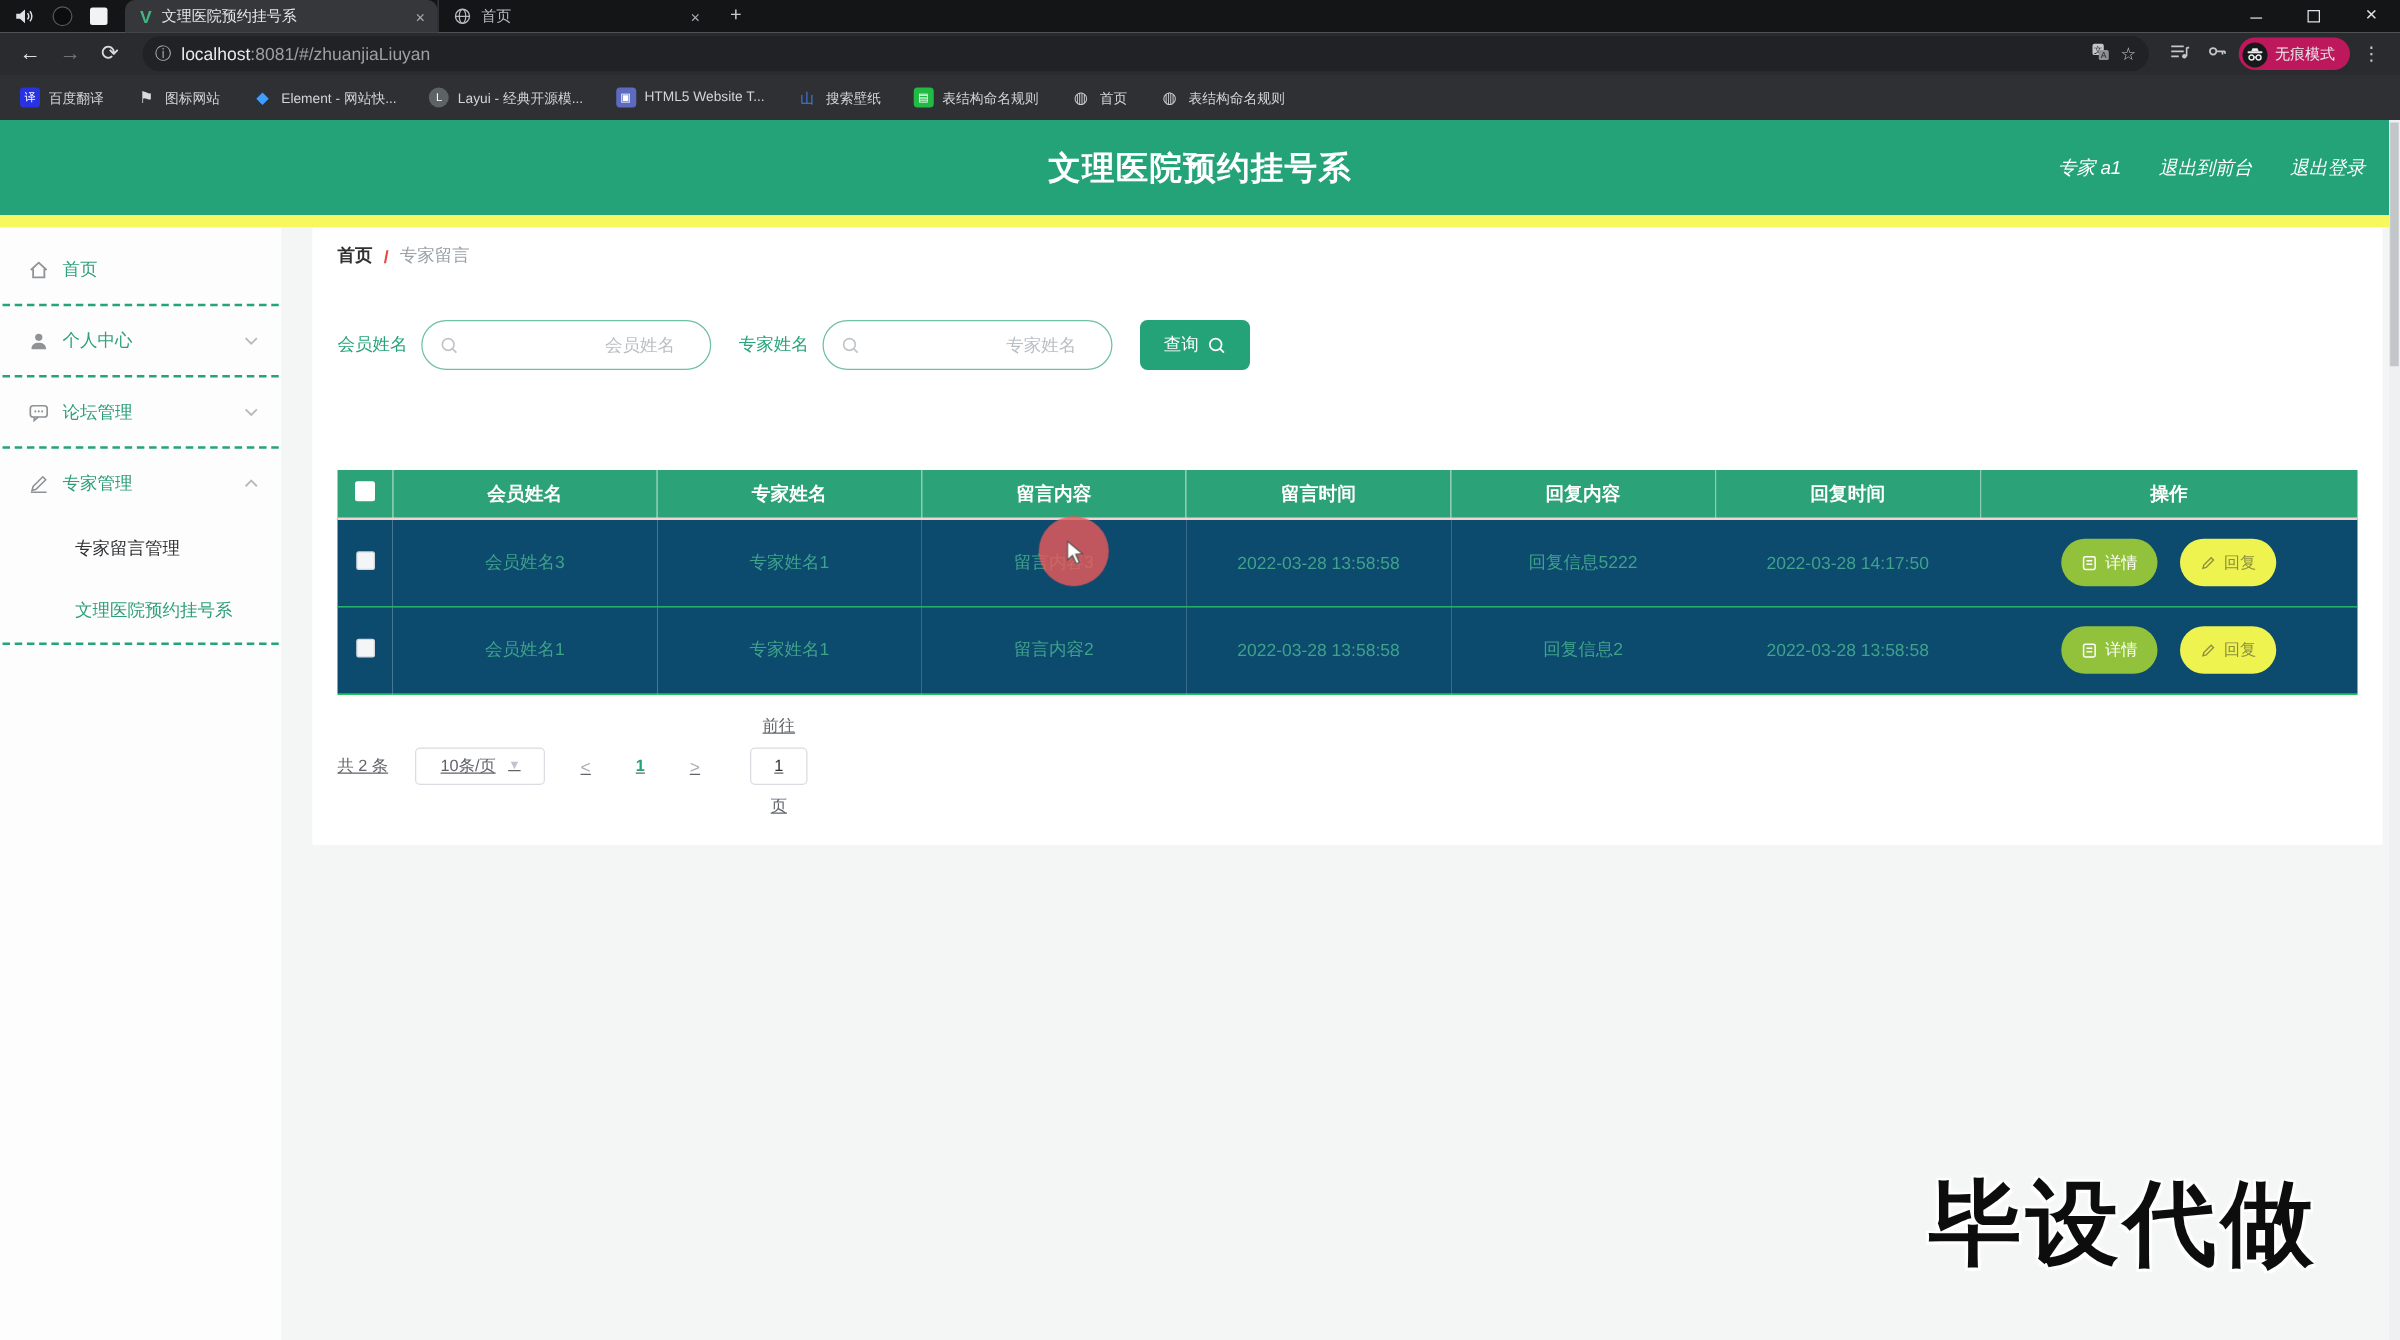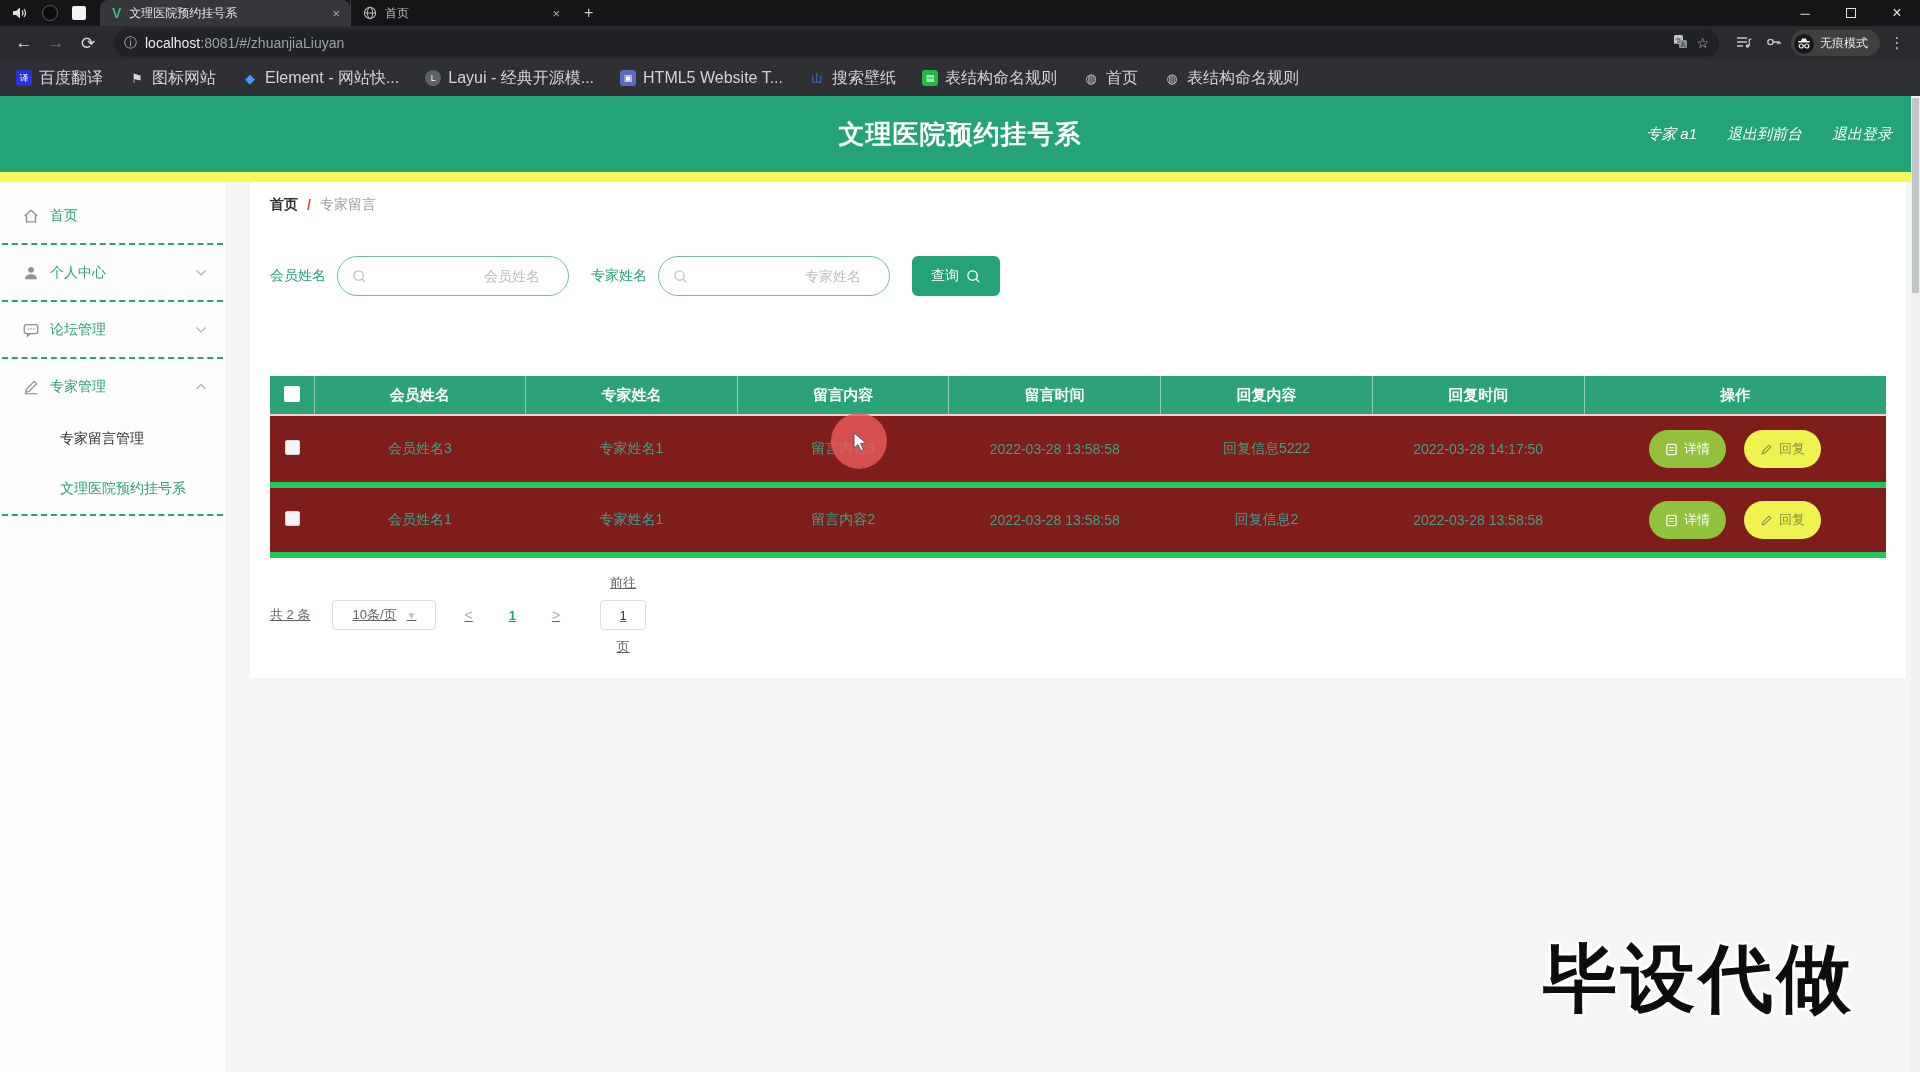--- a/index.html
+++ b/index.html
@@ -25,29 +25,29 @@
   .navbtn { width:28px; height:28px; display:flex; align-items:center; justify-content:center;
     color:#dadce0; font-size:17px; }
   .navbtn.dim { color:#6f7378; }
   .omnibox { flex:1; height:28px; background:#202225; border-radius:14px; margin:0 8px;
     display:flex; align-items:center; padding:0 10px; gap:8px; }
   .omnibox .info { color:#aeb2b6; font-size:13px; }
   .url { font-size:14px; color:#9aa0a6; flex:1; white-space:nowrap; }
   .url b { color:#e8eaed; font-weight:normal; }
   .obicon { color:#c3c7cb; font-size:14px; }
   .toolicon { color:#c3c7cb; font-size:15px; width:26px; text-align:center; }
-  .incog-chip { display:flex; align-items:center; gap:6px; background:#404040; border-radius:13px;
+  .incog-chip { display:flex; align-items:center; gap:6px; background:#be185d; border-radius:13px;
     height:26px; padding:2px 12px 1px 3px; }
   .incog-ava { width:20px; height:20px; border-radius:50%; background:#17181a; display:flex;
     align-items:center; justify-content:center; }
   .incog-chip .lbl { color:#e8eaed; font-size:12px; white-space:nowrap; }
 
   .bookmarks { height:36px; background:#2e3033; display:flex; align-items:center; gap:26px; padding:0 16px; }
   .bm { display:flex; align-items:center; gap:7px; }
-  .bm .lbl { font-size:16px; color:#d2d5d8; white-space:nowrap; }
+  .bm .lbl { font-size:11px; color:#d2d5d8; white-space:nowrap; }
   .fav { width:16px; height:16px; border-radius:3px; display:flex; align-items:center;
     justify-content:center; font-size:9px; color:#fff; flex:none; }
 
   
   .appheader { height:76px; background:#23a377; display:flex; align-items:center; position:relative; }
   .appheader .apptitle { position:absolute; left:0; right:0; text-align:center; color:#fff;
     font-size:26px; font-weight:bold; letter-spacing:1px; }
   .appheader .links { margin-left:auto; display:flex; gap:30px; padding-right:28px; z-index:2;font-style:italic; }
   .appheader .links span { color:#fff; font-size:15px; cursor:pointer; }
   .yellowbar { height:10px; background:#f7f75e; }
@@ -84,22 +84,22 @@
   .querybtn { width:88px; height:40px; background:#23a377; color:#fff; border:none; border-radius:6px;
     font-size:14px; display:flex; align-items:center; justify-content:center; gap:7px; cursor:pointer;
     font-family:inherit; }
 
   
   table.grid { width:100%; border-collapse:collapse; margin-top:80px; table-layout:fixed; }
   .grid th { background:#2ba277; color:#fff; font-size:15px; font-weight:bold; height:39px;
     border-right:1px solid rgba(255,255,255,.45); }
   .grid th:last-child { border-right:none; }
   .grid thead tr { border-bottom:2px solid #f6cfcf; }
-  .grid td { height:70px; text-align:center; font-size:14px; color:#3fa28a; background:#7f1d1d;
-    border-bottom:6px solid #22c55e;margin-top:34px; }
+  .grid td { height:70px; text-align:center; font-size:14px; color:#3fa28a; background:#0c4a6e;
+    border-bottom:1px solid #22c55e;margin-top:34px; }
   .col-check { width:44px; }
   .col-op { width:302px; }
   .cbx { width:15px; height:15px; border:1px solid #d4d8de; background:#f4f5f7; border-radius:2px;
     display:inline-block; }
   .cbx.head { background:#fff; border:none; width:16px; height:16px; }
   .opbtn { height:38px; border:none; border-radius:19px; font-size:13px; display:inline-flex;
     align-items:center; justify-content:center; gap:6px; cursor:pointer; padding:0 16px;
     font-family:inherit; }
   .opbtn.detail { background:#92c13c; color:#fdfefb; margin-right:14px; }
   .opbtn.reply { background:#eff350; color:#8b8f3e; }

